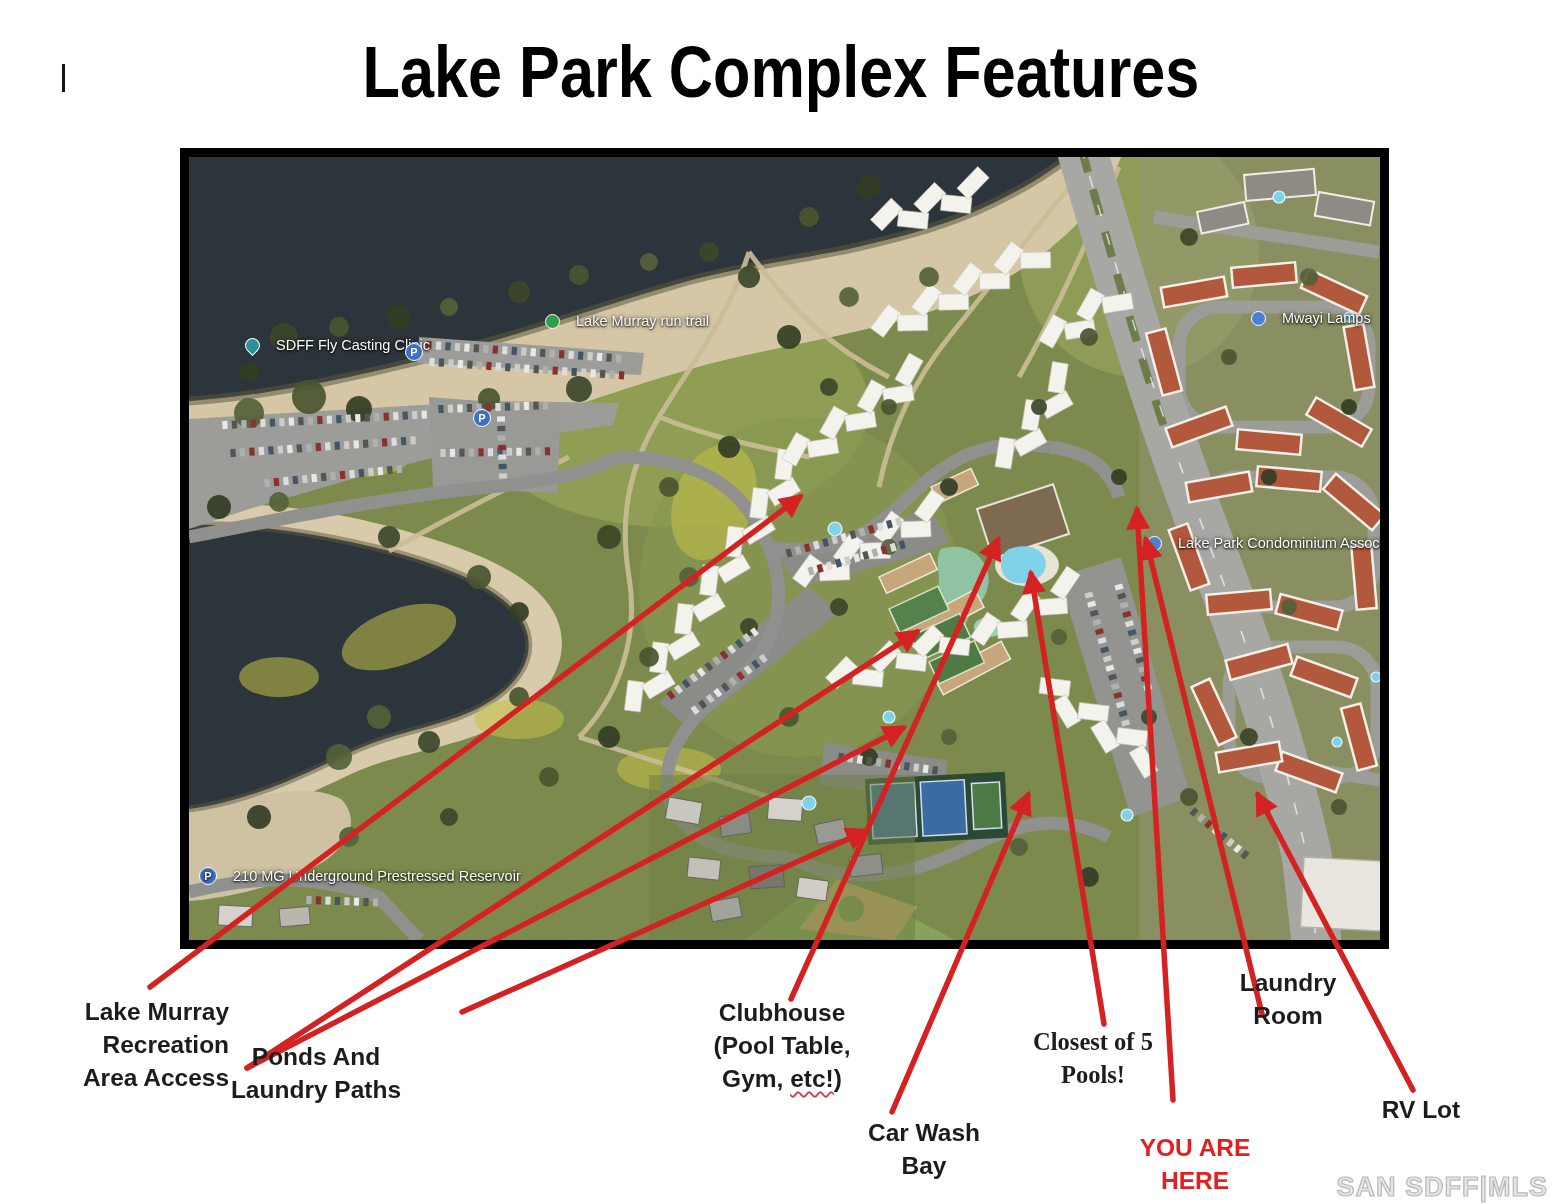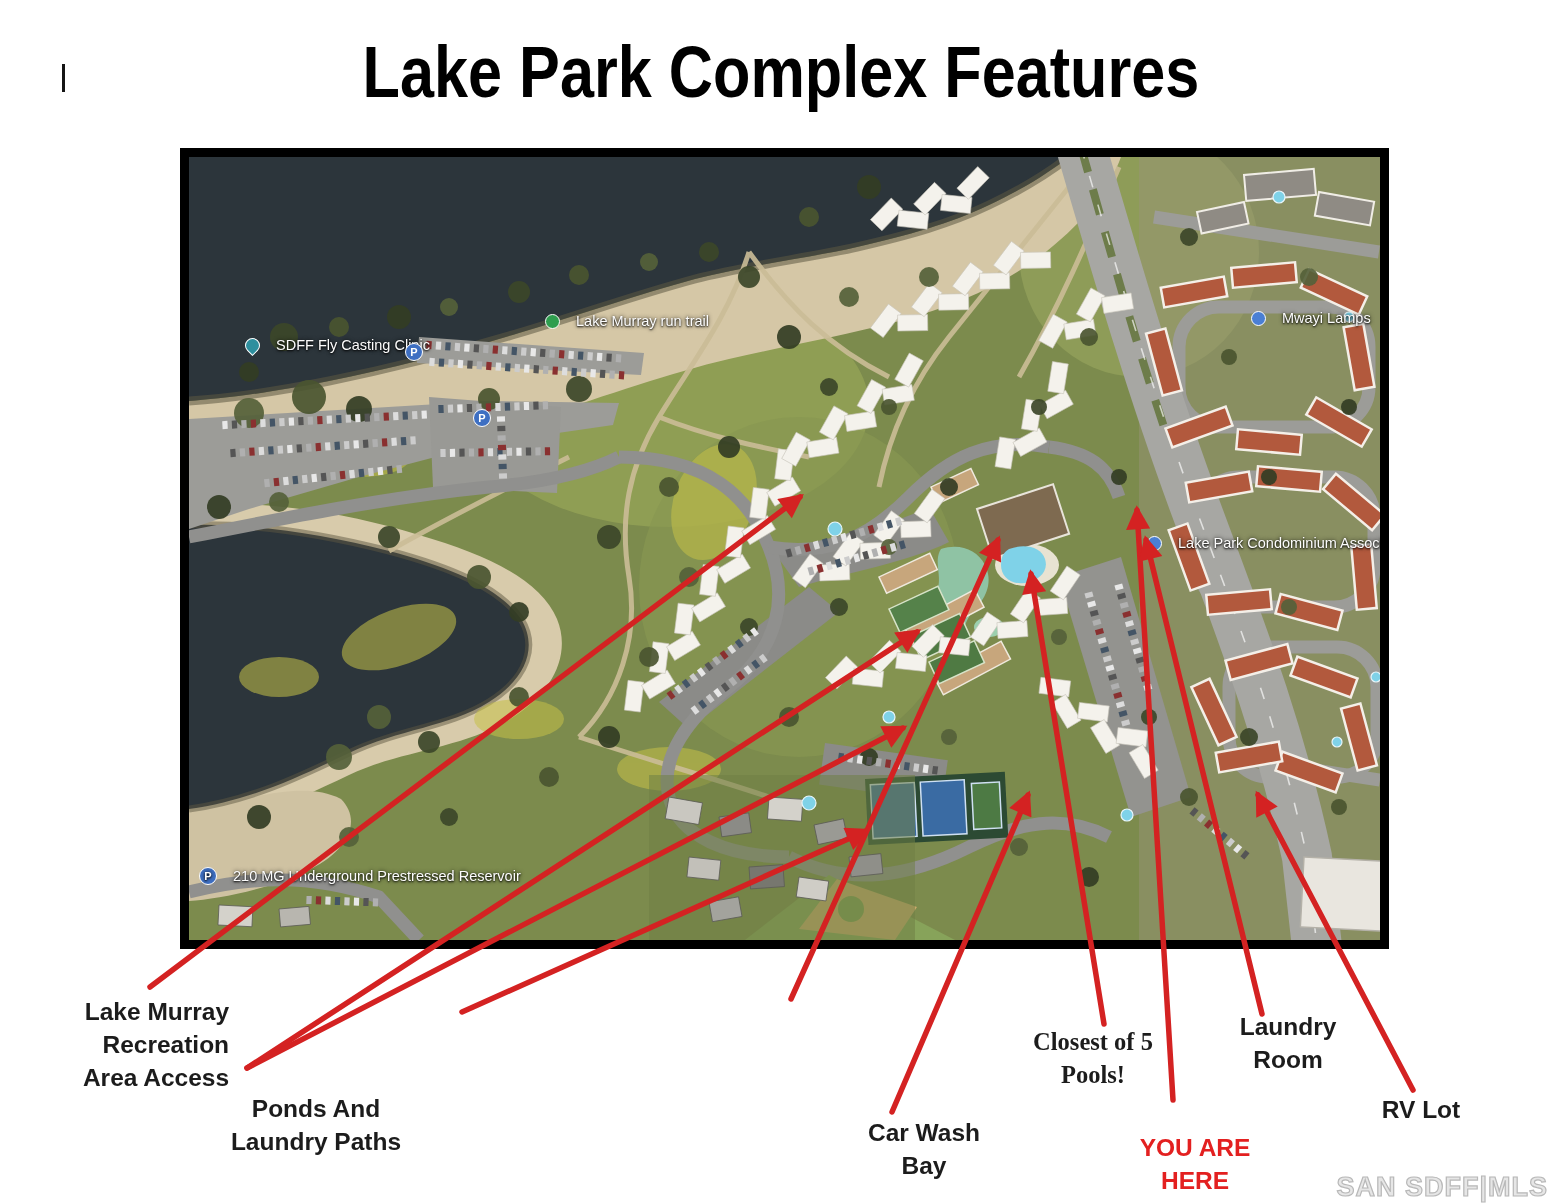--- a/index.html
+++ b/index.html
@@ -605,37 +605,42 @@
         <line x1="1262" y1="1014" x2="1146" y2="540" marker-end="url(#ah)"></line>
         <line x1="1413" y1="1090" x2="1258" y2="795" marker-end="url(#ah)"></line>
       </g>
   </svg>
 
   <div class="lbl" style="left:156px;top:995px;text-align:right;">
     <div>Lake Murray</div>
     <div>Recreation</div>
     <div>Area Access</div>
   </div>
-  <div class="lbl" style="left:316px;top:1092px;">
+  <div class="lbl" style="left:316px;top:1040px;">
     <div>Ponds And</div>
     <div>Laundry Paths</div>
+  </div>
+  <div class="lbl" style="left:782px;top:996px;">
+    <div>Clubhouse</div>
+    <div>(Pool Table,</div>
+    <div><span>Gym, </span><span class="wavy">etc!</span><span>)</span></div>
   </div>
   <div class="lbl" style="left:924px;top:1116px;">
     <div>Car Wash</div>
     <div>Bay</div>
   </div>
   <div class="lbl" style="left:1093px;top:1025px;font-family:Liberation Serif, serif;">
     <div>Closest of 5</div>
     <div>Pools!</div>
   </div>
   <div class="lbl" style="left:1195px;top:1103px;color:#e32020;margin-top:28px;">
     <div>YOU ARE</div>
     <div>HERE</div>
   </div>
-  <div class="lbl" style="left:1288px;top:1010px;">
+  <div class="lbl" style="left:1288px;top:966px;">
     <div>Laundry</div>
     <div>Room</div>
   </div>
   <div class="lbl" style="left:1421px;top:1093px;">
     <div>RV Lot</div>
   </div>
 
   <div class="watermark">SAN SDFF|MLS</div>
 </div>
 

